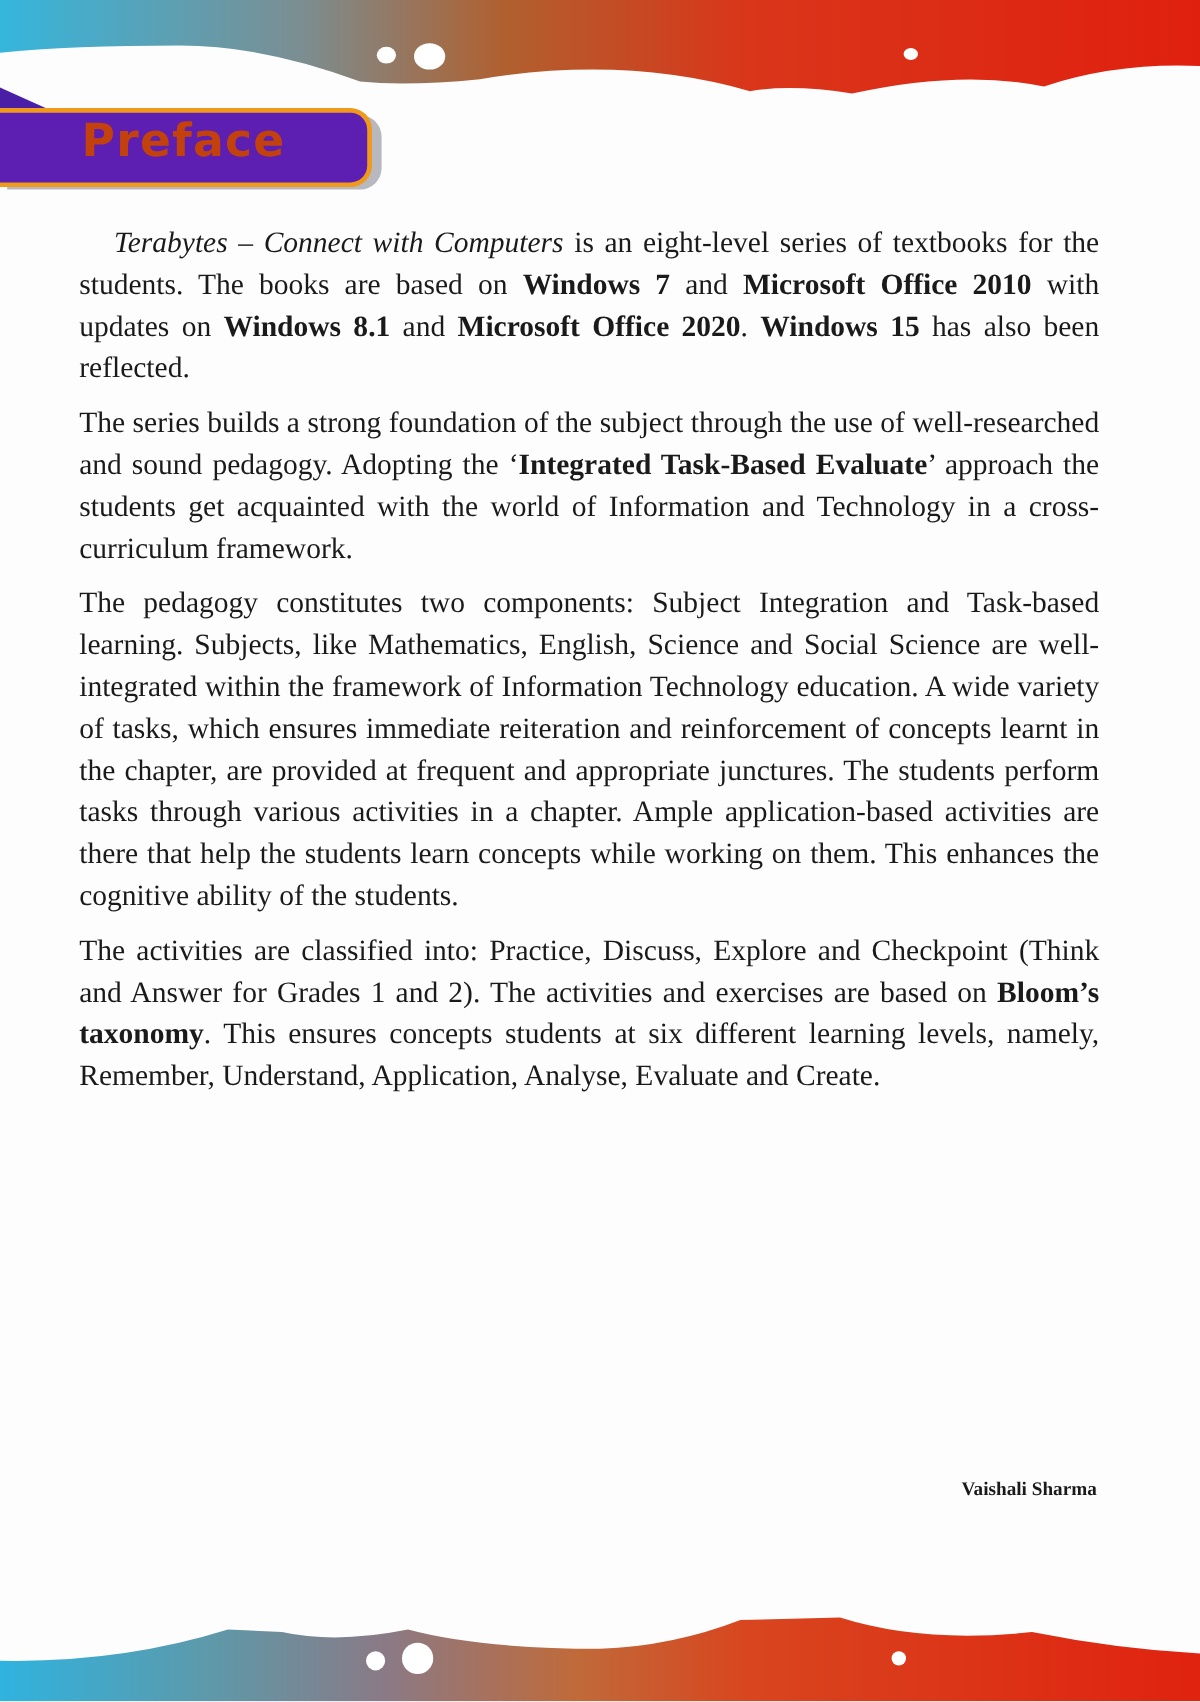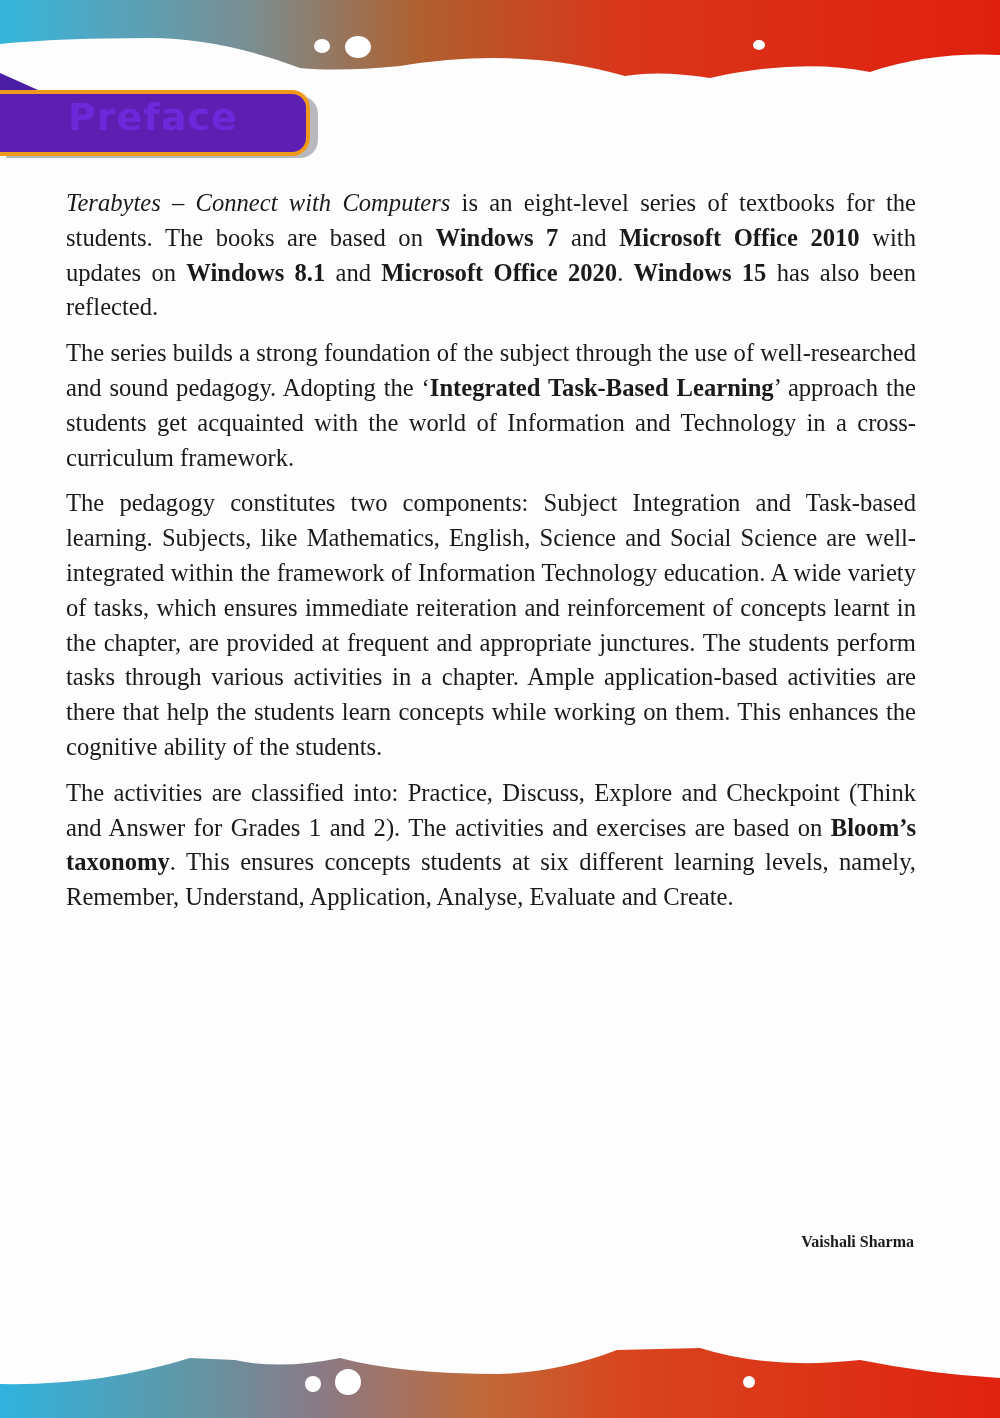--- a/index.html
+++ b/index.html
@@ -31,31 +31,31 @@
     .banner-box {
       position: absolute; left: 0; top: 0; width: 306px; height: 58px;
       background: #5d1eb2;
       border: 4px solid #f09a1d; border-left: none;
       border-radius: 0 18px 18px 0;
       box-sizing: content-box;
     }
     .banner-title {
       position: absolute; left: 68px; top: 5px;
       font-family: "DejaVu Sans", sans-serif; font-weight: bold;
-      font-size: 38px; color: #6d28d9; letter-spacing: 1px;
+      font-size: 38px; color: #c2410c; letter-spacing: 1px;
     }
 
     .content {
       position: absolute; left: 66px; top: 186px; width: 850px;
       font-size: 24.6px; line-height: 34.8px;
     }
     .content p {
       margin: 0 0 11px 0; text-align: justify;
     }
-    .content i { font-style: italic; }
+    .content i { font-style: italic; margin-left: 29px; }
     .content b { font-weight: bold; margin-top: 27px; }
     .signature {
       position: absolute; right: 86px; top: 1233px;
       font-size: 16px; font-weight: bold;
       font-family: "Liberation Serif", serif;
     }
   </style>
 </head>
 <body>
 
@@ -77,21 +77,21 @@
 
 <div class="banner">
   <div class="banner-fold" style="left:0;top:-17px;border-left:0;border-right:38px solid transparent;transform:none;"></div>
   <div class="banner-shadow"></div>
   <div class="banner-box"></div>
   <div class="banner-title">Preface</div>
 </div>
 
 <div class="content">
   <p><i>Terabytes – Connect with Computers</i><span> is an eight-level series of textbooks for the students. The books are based on </span><b>Windows 7</b><span> and </span><b>Microsoft Office 2010</b><span> with updates on </span><b>Windows 8.1</b><span> and </span><b>Microsoft Office 2020</b><span>. </span><b>Windows 15</b><span> has also been reflected.</span></p>
-  <p><span>The series builds a strong foundation of the subject through the use of well-researched and sound pedagogy. Adopting the ‘</span><b>Integrated Task-Based Learning</b><span>’ approach the students get acquainted with the world of Information and Technology in a cross-curriculum framework.</span></p>
+  <p><span>The series builds a strong foundation of the subject through the use of well-researched and sound pedagogy. Adopting the ‘</span><b>Integrated Task-Based Evaluate</b><span>’ approach the students get acquainted with the world of Information and Technology in a cross-curriculum framework.</span></p>
   <p><span>The pedagogy constitutes two components: Subject Integration and Task-based learning. Subjects, like Mathematics, English, Science and Social Science are well-integrated within the framework of Information Technology education. A wide variety of tasks, which ensures immediate reiteration and reinforcement of concepts learnt in the chapter, are provided at frequent and appropriate junctures. The students perform tasks through various activities in a chapter. Ample application-based activities are there that help the students learn concepts while working on them. This enhances the cognitive ability of the students.</span></p>
   <p><span>The activities are classified into: Practice, Discuss, Explore and Checkpoint (Think and Answer for Grades 1 and 2). The activities and exercises are based on </span><b>Bloom’s taxonomy</b><span>. This ensures concepts students at six different learning levels, namely, Remember, Understand, Application, Analyse, Evaluate and Create.</span></p>
 </div>
 
 <div class="signature">Vaishali Sharma</div>
 
 <svg class="deco deco-bottom" viewBox="0 0 1000 90" preserveAspectRatio="none">
   <defs>
     <linearGradient id="gBot" x1="0" y1="0" x2="1" y2="0">
       <stop offset="0" stop-color="#2fb3df"></stop>

